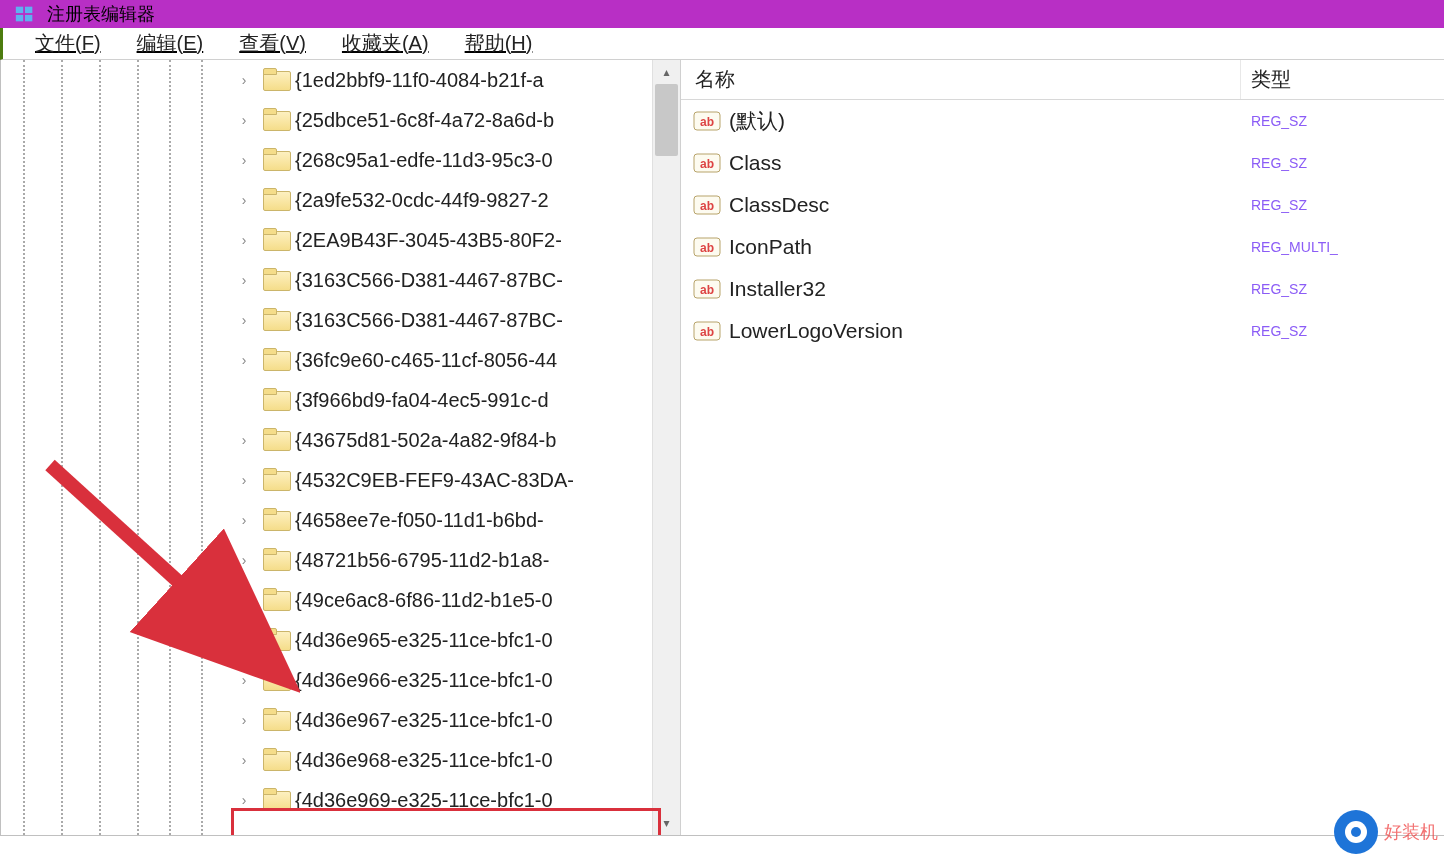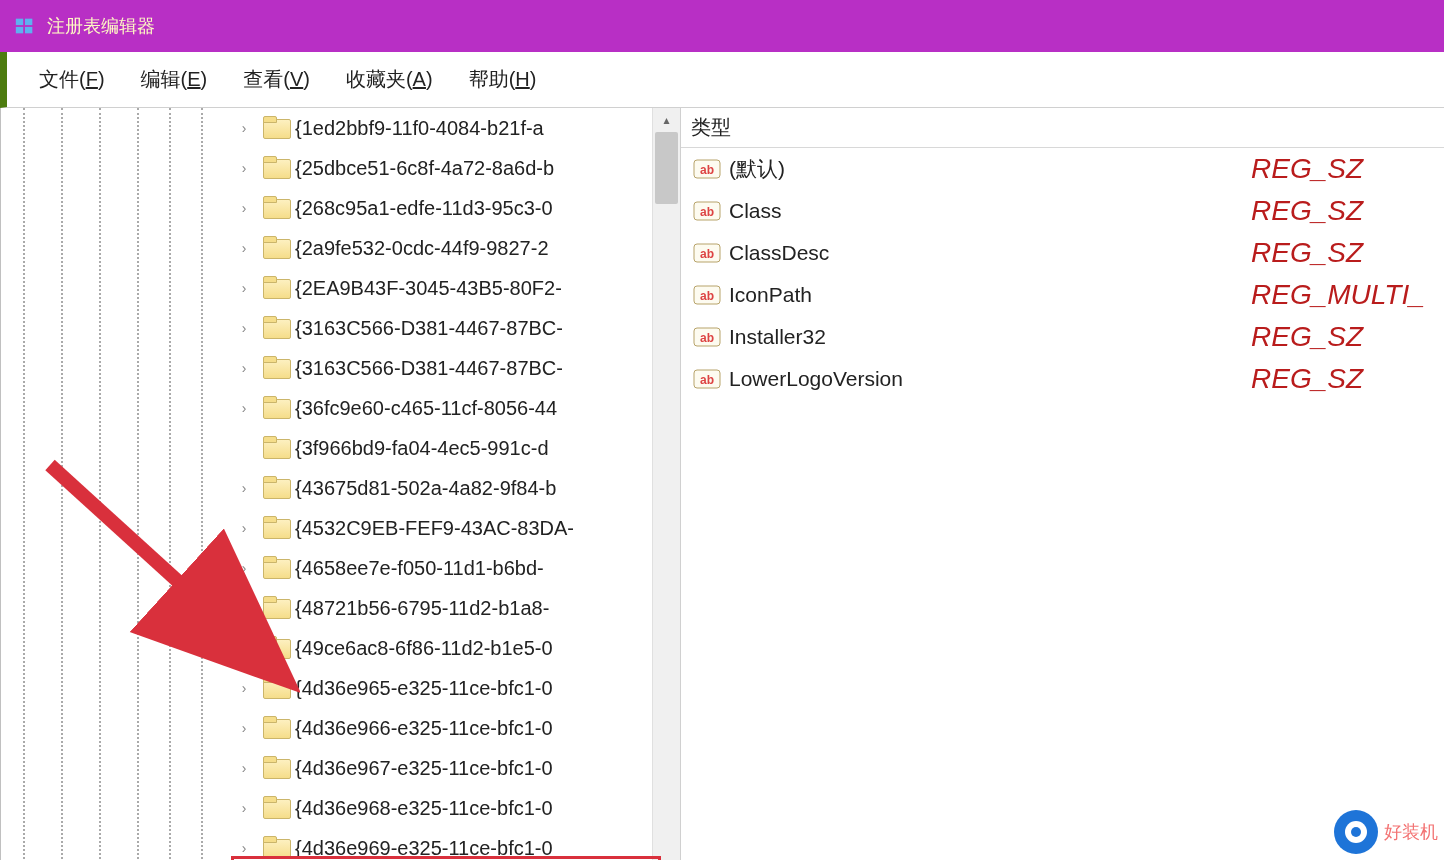--- a/index.html
+++ b/index.html
@@ -1,23 +1,23 @@
 <!DOCTYPE html>
 <html><head>
 <meta charset="utf-8">
 <style>
 * { margin: 0; padding: 0; box-sizing: border-box; }
 body { font-family: "Microsoft YaHei", "Segoe UI", Arial, sans-serif; font-size: 18px; background: #fff; width: 1444px; height: 860px; overflow: hidden; position: relative; }
 
-.titlebar { background: #b82fc5; height: 52px; display: flex; align-items: center; padding-left: 12px; color: #fef9c3; border: 1px solid #b82fc5; }
+.titlebar { background: #b82fc5; height: 28px; display: flex; align-items: center; padding-left: 12px; color: #000000; border: 1px solid #b82fc5; }
 .titlebar-icon { width: 24px; height: 24px; margin-right: 10px; display: flex; align-items: center; justify-content: center; }
 .titlebar-icon svg { width: 22px; height: 22px; }
 .titlebar-text { font-size: 18px; }
 
-.menubar { background: #fff; height: 56px; display: flex; align-items: center; padding-left: 14px; border-bottom: 1px solid #d0d0d0; border-left: 7px solid #4d7c0f; }
+.menubar { background: #fff; height: 32px; display: flex; align-items: center; padding-left: 14px; border-bottom: 1px solid #d0d0d0; border-left: 3px solid #4d7c0f; text-decoration: underline; }
 .menu-item { padding: 6px 18px; font-size: 20px; color: #222; cursor: default; }
 .menu-item u { text-decoration: underline; }
 
 .content { display: flex; height: calc(100% - 84px); border-left: 1px solid #c0c0c0; border-bottom: 1px solid #c0c0c0; }
 
 .tree-pane { width: 680px; border-right: 1px solid #d0d0d0; position: relative; overflow: hidden; }
 .tree-inner { position: relative; height: 100%; }
 .tree-item { display: flex; align-items: center; height: 40px; font-size: 20px; color: #222; white-space: nowrap; padding-left: 232px; }
 .tree-item.no-expand .expander { visibility: hidden; }
 .expander { width: 22px; color: #888; font-size: 14px; display: flex; align-items: center; justify-content: center; }
@@ -32,21 +32,21 @@
 .scroll-btn { height: 24px; background: #f0f0f0; display: flex; align-items: center; justify-content: center; color: #666; font-size: 12px; }
 .scroll-track { position: absolute; top: 24px; bottom: 24px; left: 0; right: 0; }
 .scroll-thumb { position: absolute; left: 2px; right: 2px; top: 0; height: 72px; background: #c8c8c8; border-radius: 2px; }
 
 .values-pane { flex: 1; padding-top: 0; }
 .values-header { display: flex; border-bottom: 1px solid #d8d8d8; height: 40px; align-items: center; }
 .values-header .col-name { width: 560px; padding-left: 14px; font-size: 20px; color: #222; border-right: 1px solid #e8e8e8; height: 100%; display: flex; align-items: center; }
 .values-header .col-type { flex: 1; padding-left: 10px; font-size: 20px; color: #222; }
 .value-row { display: flex; align-items: center; height: 42px; }
 .value-row .col-name { width: 560px; padding-left: 10px; display: flex; align-items: center; font-size: 21px; color: #222; }
-.value-row .col-type { flex: 1; padding-left: 10px; font-size: 28px; color: #b91c1c; white-space: nowrap; font-style: italic; }
+.value-row .col-type { flex: 1; padding-left: 10px; font-size: 14px; color: #8b5cf6; white-space: nowrap; }
 .value-icon { width: 30px; height: 26px; margin-right: 8px; display: flex; align-items: center; justify-content: flex-end; }
 .value-icon svg { width: 28px; height: 24px; }
 
 .highlight-box { position: absolute; left: 230px; top: 748px; width: 430px; height: 44px; border: 3px solid #d9303c; pointer-events: none; }
 
 .arrow-overlay { position: absolute; left: 40px; top: 455px; pointer-events: none; }
 
 .watermark { position: absolute; right: 6px; bottom: 6px; display: flex; align-items: center; }
 .watermark-circle { width: 44px; height: 44px; border-radius: 50%; background: #1e74d8; display: flex; align-items: center; justify-content: center; }
 .watermark-inner { width: 22px; height: 22px; border-radius: 50%; background: #fff; display: flex; align-items: center; justify-content: center; }
@@ -188,20 +188,21 @@
       <div class="scroll-track">
         <div class="scroll-thumb"></div>
       </div>
       <div class="scroll-btn" style="position:absolute;bottom:0;left:0;right:0">▾</div>
     </div>
     <div class="highlight-box"></div>
   </div>
 
   <div class="values-pane">
     <div class="values-header">
+      <div class="col-name">名称</div>
       <div class="col-type">类型</div>
     </div>
     <div id="values-body">
         <div class="value-row">
           <div class="col-name">
             <span class="value-icon">
               <svg viewBox="0 0 28 24">
                 <rect x="1" y="3" width="26" height="18" rx="3" fill="#fdfbf0" stroke="#b7a36a" stroke-width="1"></rect>
                 <text x="7" y="17" font-size="12" font-weight="bold" fill="#d44" font-family="Arial">ab</text>
               </svg>

